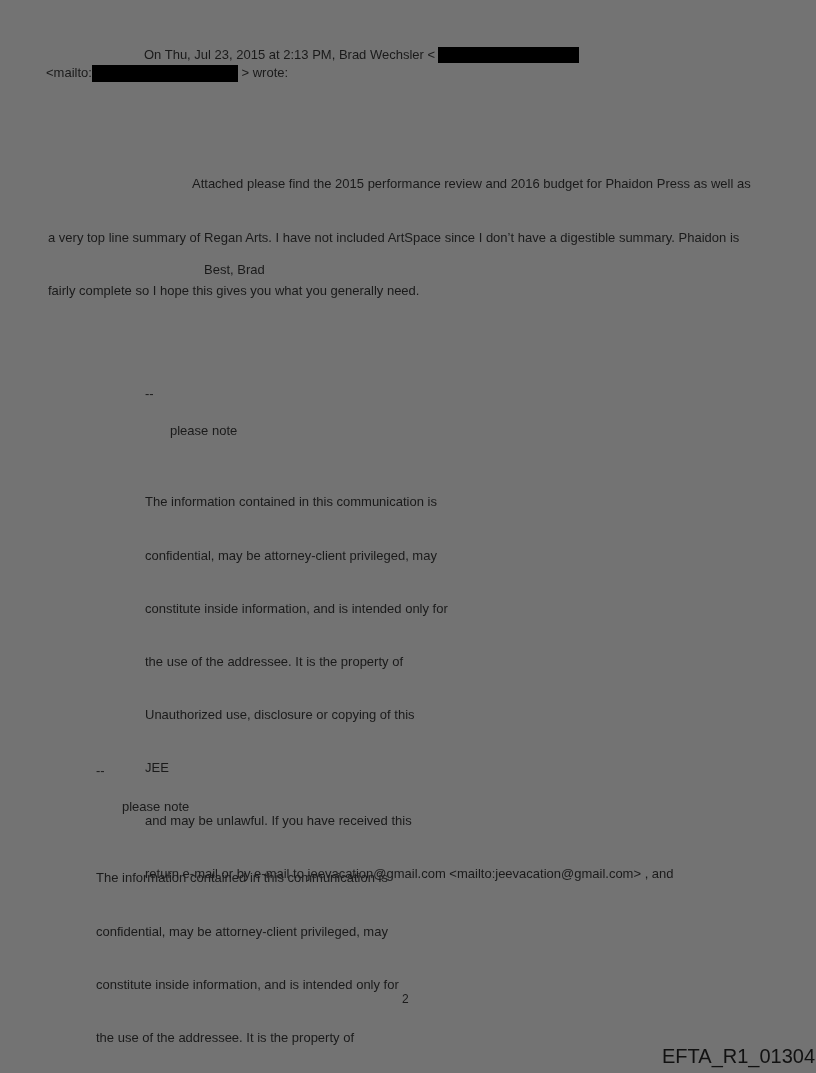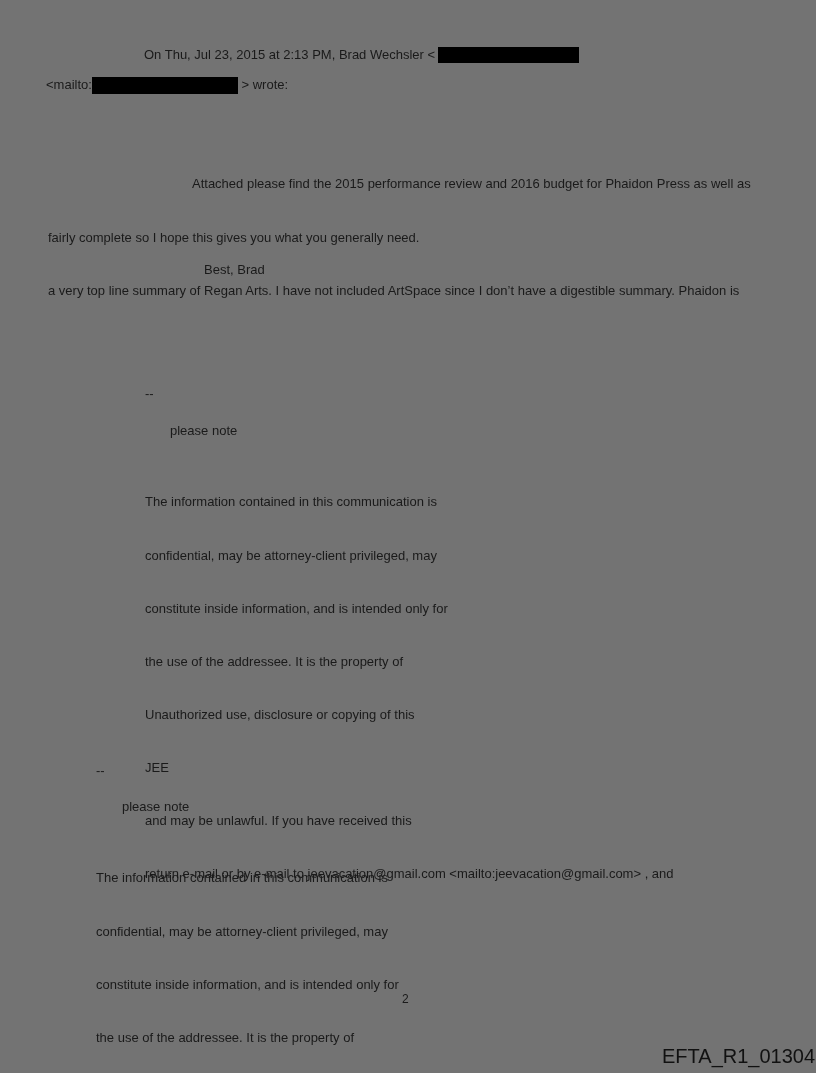--- a/index.html
+++ b/index.html
@@ -43,26 +43,26 @@
     color: #111111;
   }
 </style>
 </head>
 <body>
 
 <div class="page">
 
   <div class="line" style="left:144px; top:46px;"><span>On Thu, Jul 23, 2015 at 2:13 PM, Brad Wechsler &lt;</span><span class="redact r1"></span></div>
 
-  <div class="line" style="left:46px; top:76px;"><span>&lt;mailto:</span><span class="redact r2"></span><span> &gt; wrote:</span></div>
+  <div class="line" style="left:46px; top:64px;"><span>&lt;mailto:</span><span class="redact r2"></span><span> &gt; wrote:</span></div>
 
   <div class="block" style="left:48px; top:140px;">
     <div class="indent-first">Attached please find the 2015 performance review and 2016 budget for Phaidon Press as well as</div>
+    <div>a very top line summary of Regan Arts. I have not included ArtSpace since I don’t have a digestible summary. Phaidon is</div>
     <div>fairly complete so I hope this gives you what you generally need.</div>
-    <div>a very top line summary of Regan Arts. I have not included ArtSpace since I don’t have a digestible summary. Phaidon is</div>
   </div>
 
   <div class="line" style="left:192px; top:261px;margin-left:12px;">Best, Brad</div>
 
   <div class="line" style="left:145px; top:385px;">--</div>
   <div class="line" style="left:170px; top:422px;">please note</div>
 
   <div class="block" style="left:145px; top:458px;">
     <div>The information contained in this communication is</div>
     <div>confidential, may be attorney-client privileged, may</div>

